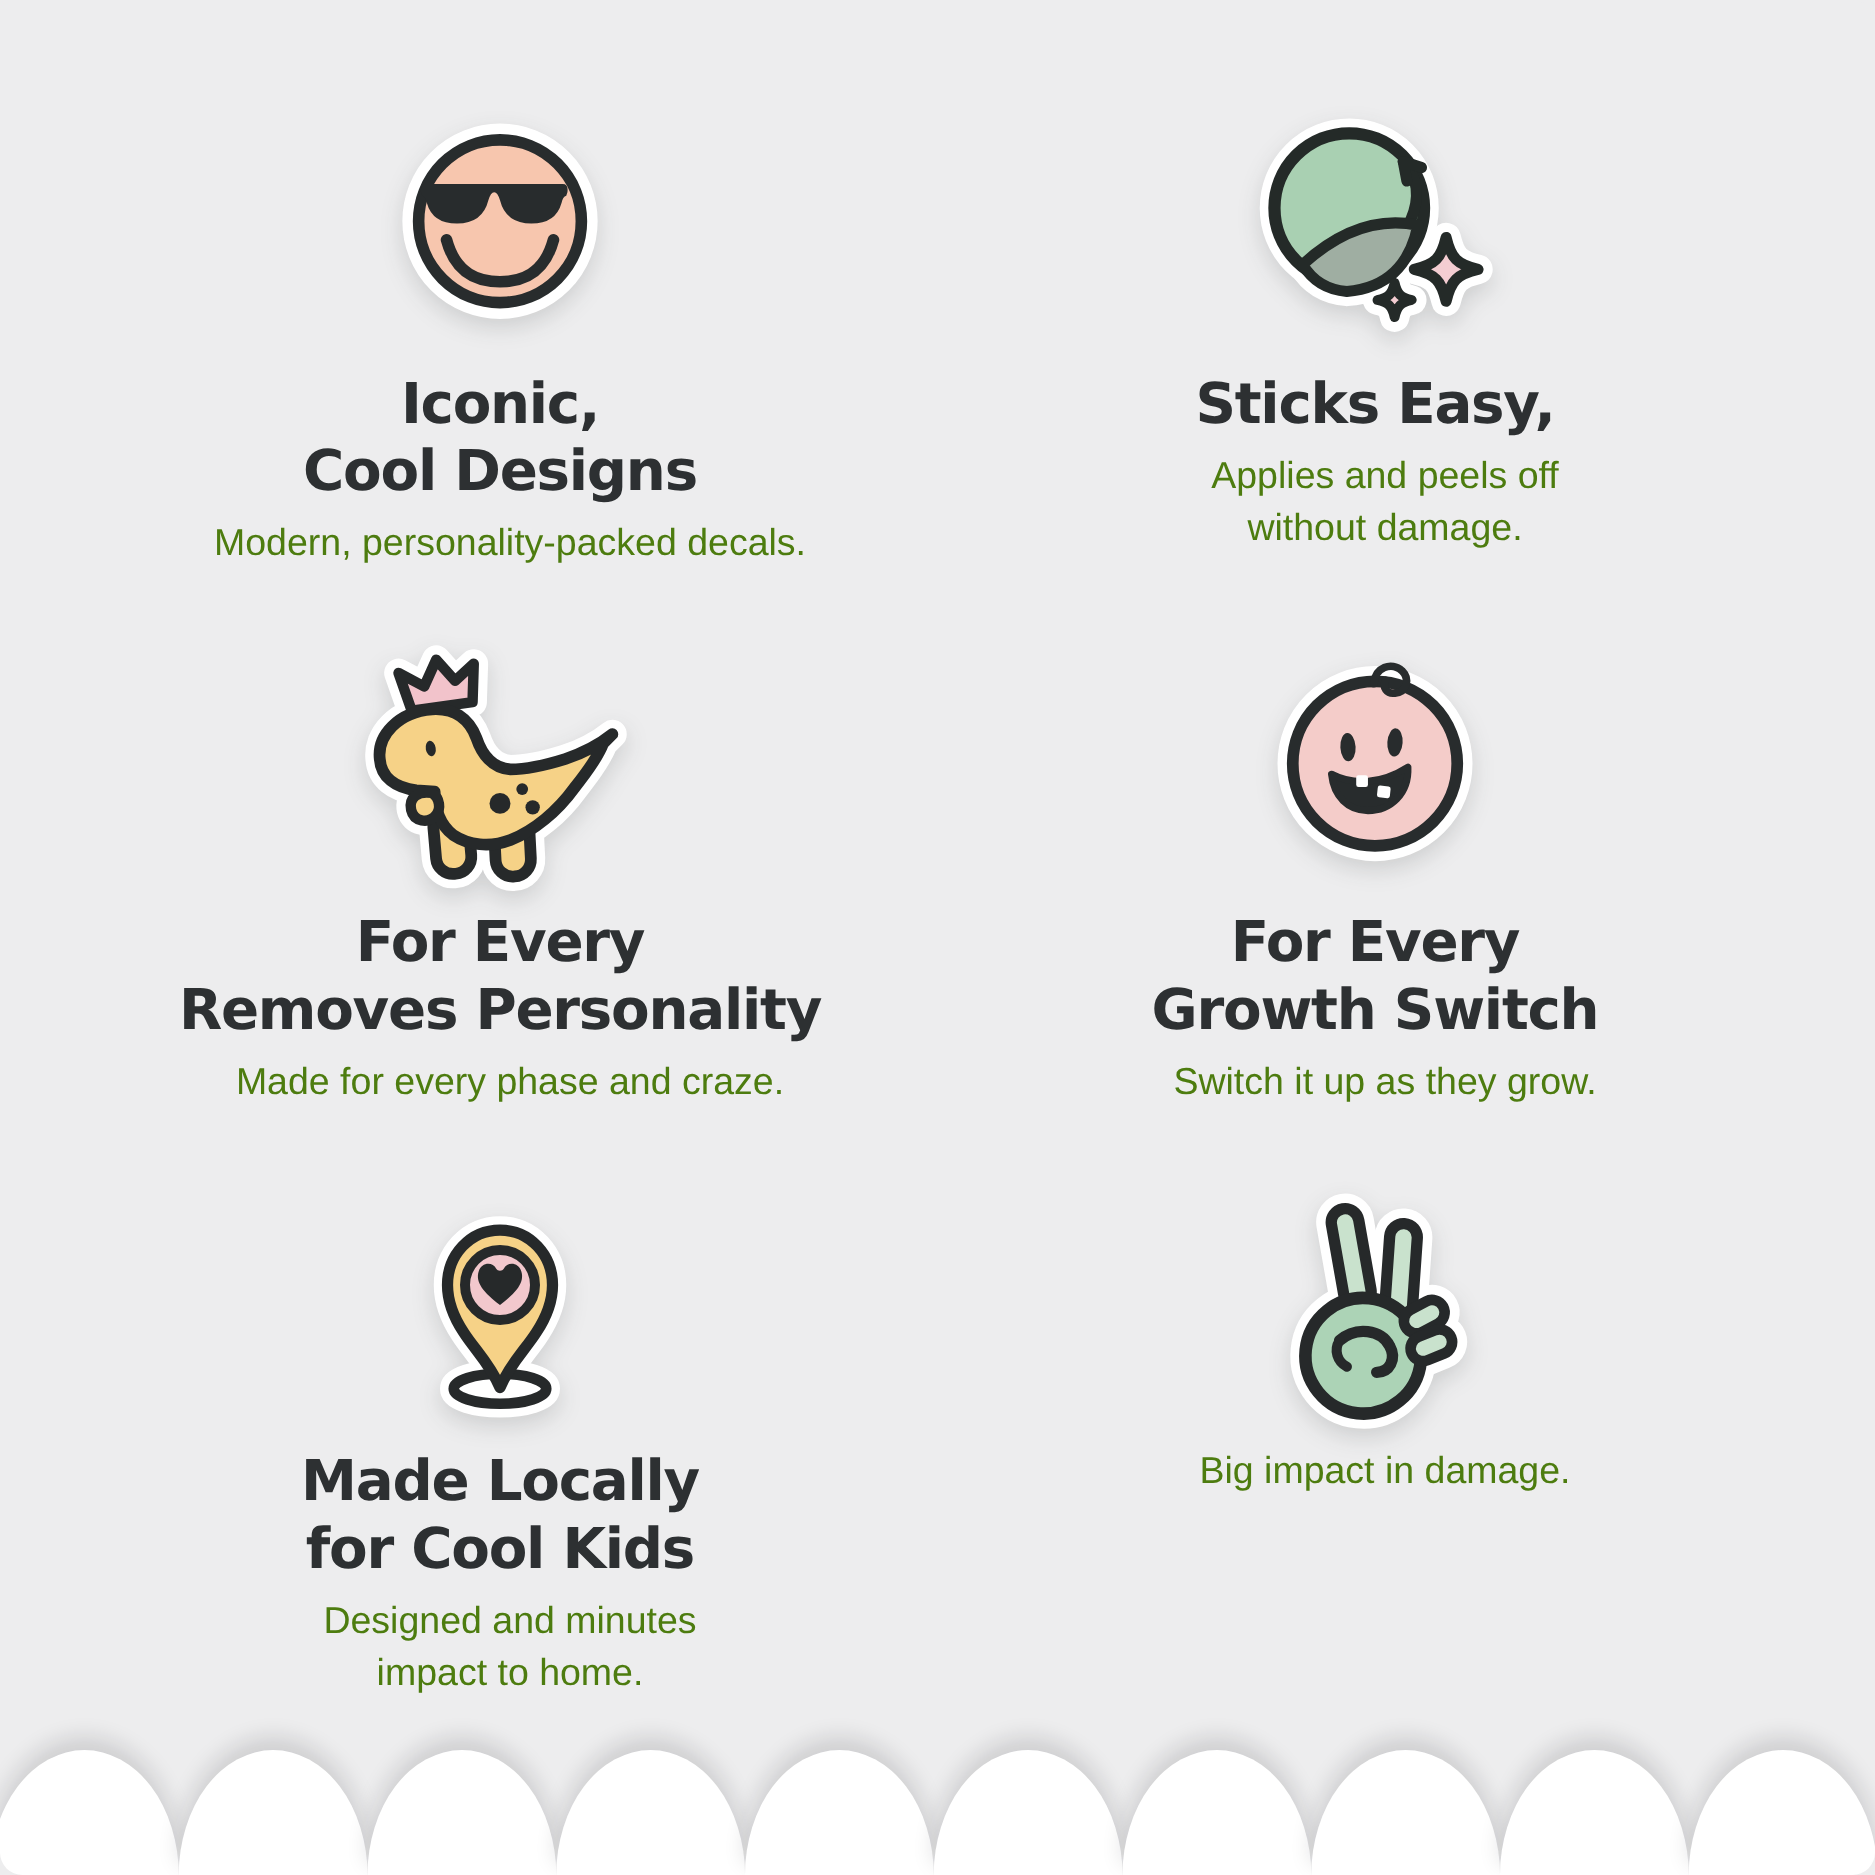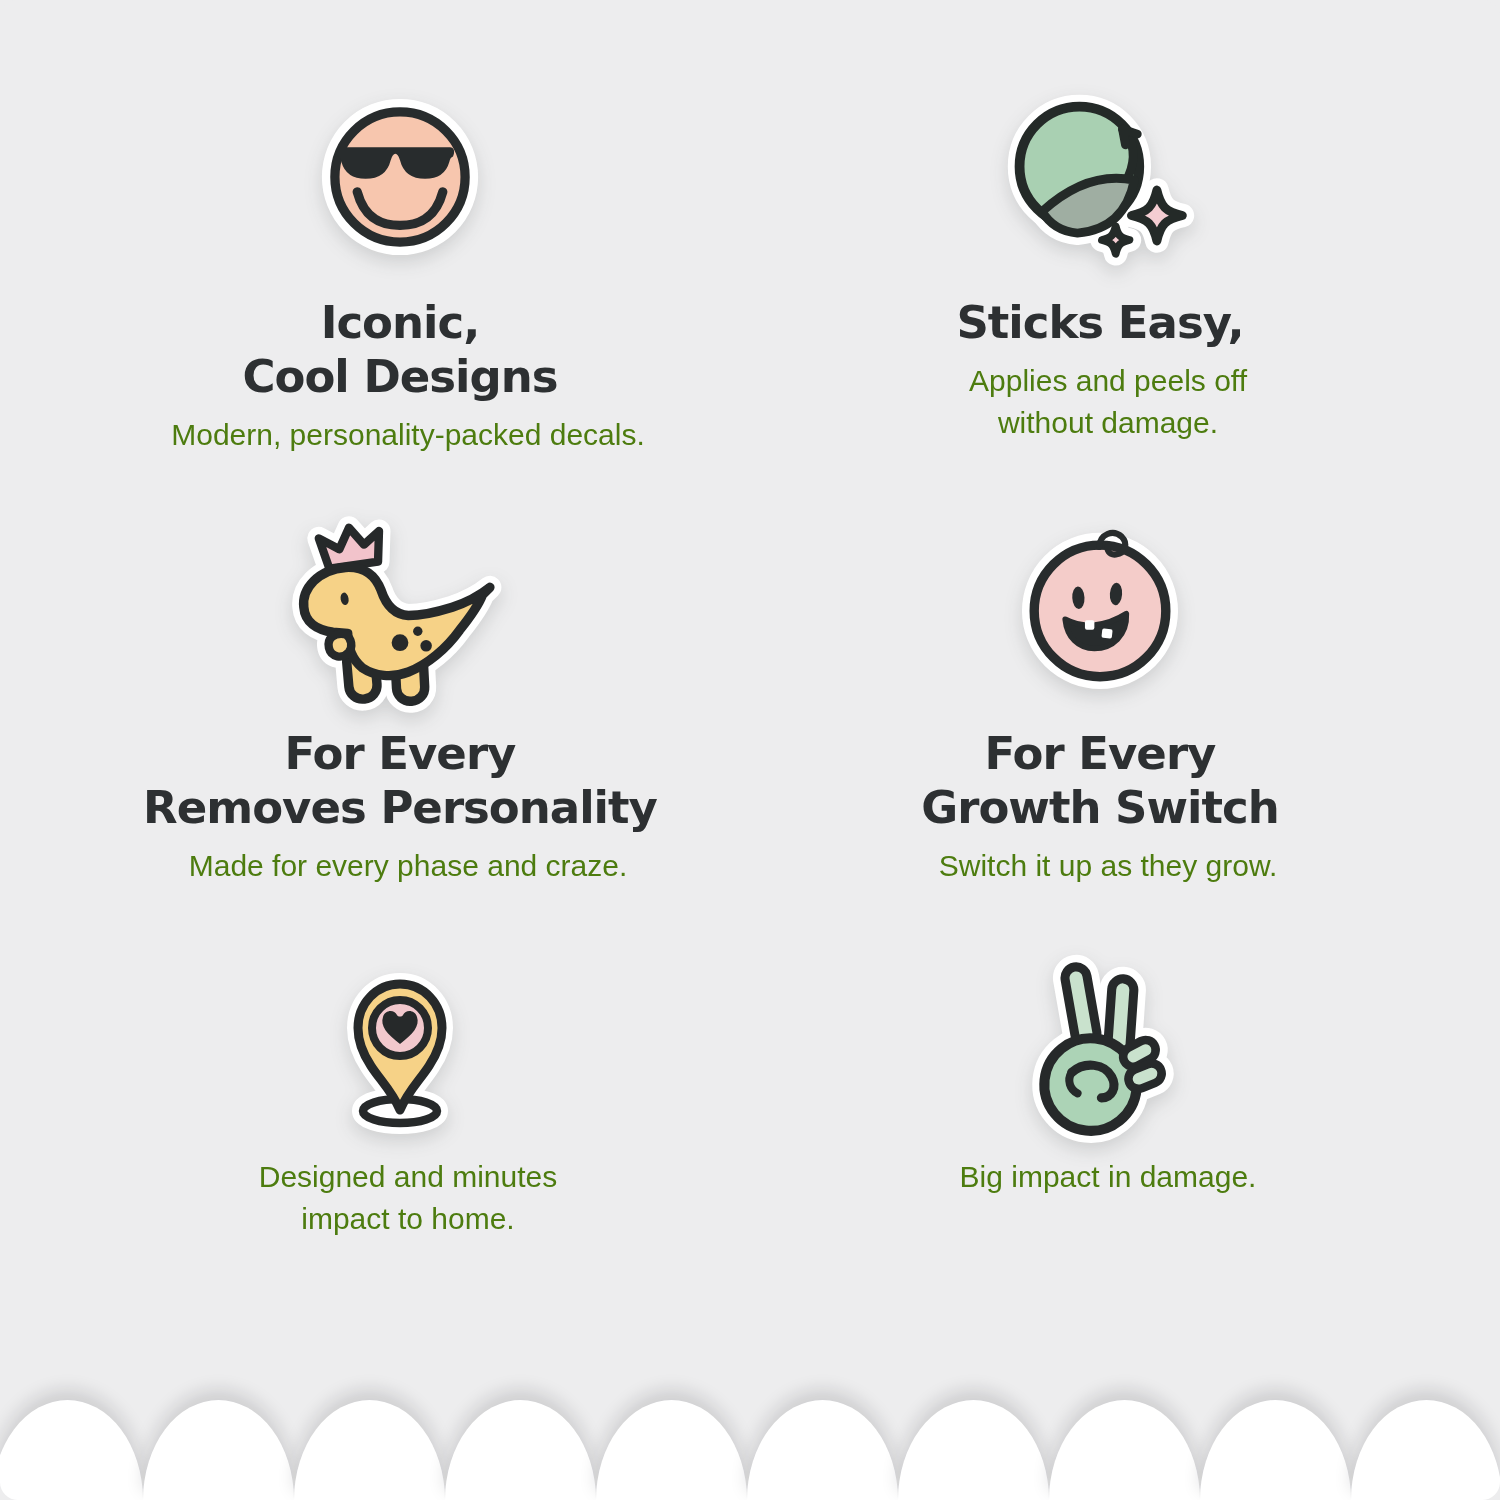--- a/index.html
+++ b/index.html
@@ -167,20 +167,24 @@
               <path id="pin-body" d="M80 162 C 72 143 60 132 51 118 C 43 106 38 94 38 80 C 38 56 56 36 80 36 C 104 36 122 56 122 80 C 122 94 117 106 109 118 C 100 132 88 143 80 162 Z"></path>
             </g>
           </defs>
           <use href="#sil-pin" fill="#ffffff" stroke="#ffffff" stroke-width="22" stroke-linejoin="round"></use>
           <use href="#pin-base" fill="#ffffff" stroke="#26292a" stroke-width="8.5"></use>
           <use href="#pin-body" fill="#f6d287" stroke="#26292a" stroke-width="9" stroke-linejoin="round"></use>
           <circle cx="80" cy="80" r="28" fill="#f2c8cd" stroke="#26292a" stroke-width="8"></circle>
           <path d="M80 96 C 67 86 60 78 63 69 C 65 62 74 61 77 67 C 78 69 82 69 83 67 C 86 61 95 62 97 69 C 100 78 93 86 80 96 Z" fill="#26292a"></path>
         </svg>
       </div>
+      <div class="title">
+        <span>Made Locally</span>
+        <span>for Cool Kids</span>
+      </div>
       <div class="desc">
         <span>Designed and minutes</span>
         <span>impact to home.</span>
       </div>
     </div>
 
     <div class="feature">
       <div class="icon-box">
         <svg width="176" height="202" viewBox="0 0 175 200">
           <defs>

